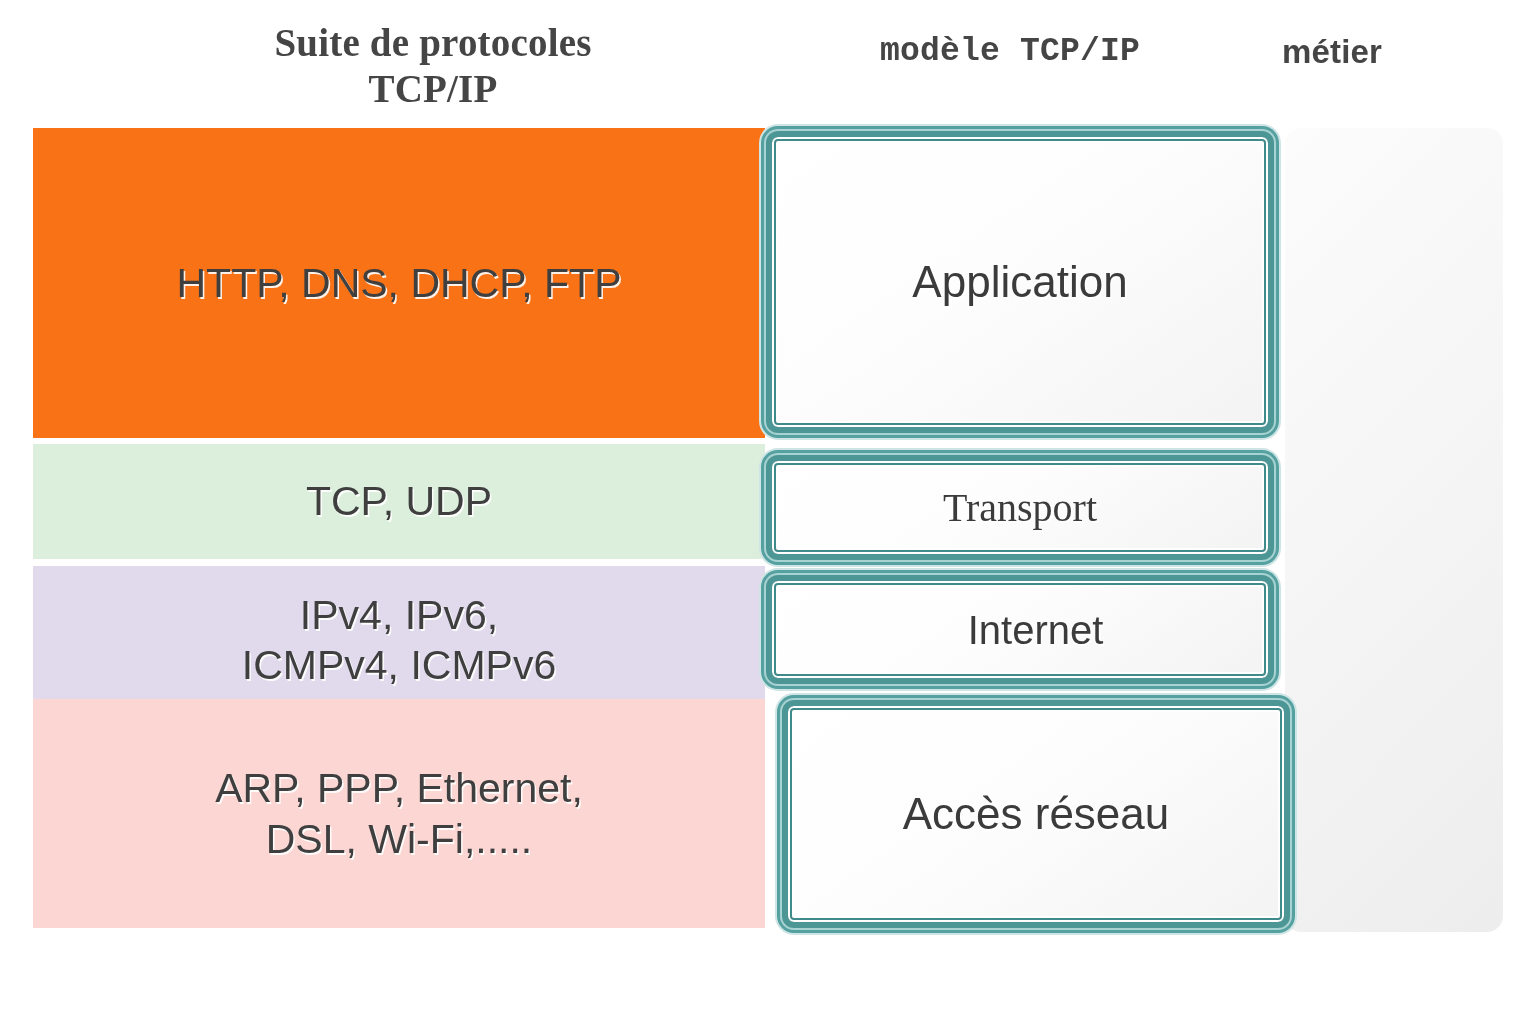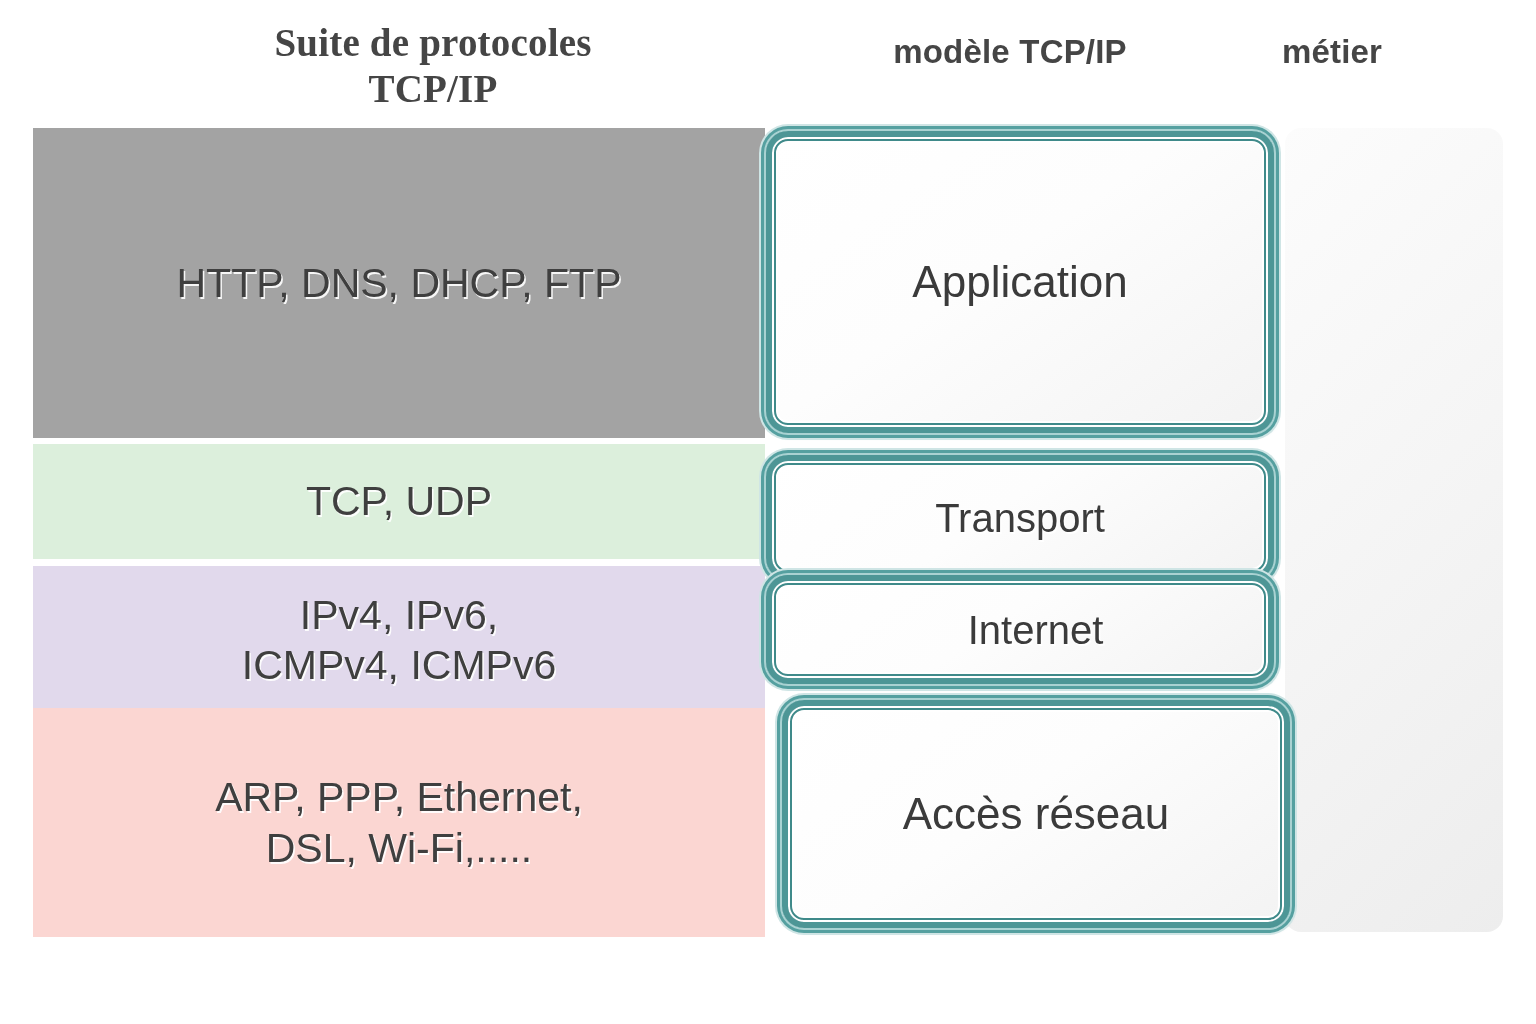--- a/index.html
+++ b/index.html
@@ -31,20 +31,21 @@
     top: 20px;
     width: 546px;
     font-size: 39px;
     font-family: Liberation Serif, serif;
   }
   #hdr-modele {
     left: 790px;
     top: 33px;
     width: 440px;
     font-size: 33px;
+    font-family: Liberation Mono, monospace;
   }
   #hdr-metier {
     left: 1220px;
     top: 33px;
     width: 224px;
     font-size: 33px;
   }
 
   
   .band {
@@ -54,45 +55,45 @@
     display: flex;
     align-items: center;
     justify-content: center;
     text-align: center;
     font-size: 41px;
     line-height: 1.22;
     color: #3f3f3f;
     text-shadow: 1.5px 1.5px 0 rgba(255,255,255,0.9);
     box-sizing: border-box;
   }
-  #band-application { top: 128px;  height: 310px; background: #a3a3a3; }
+  #band-application { top: 128px;  height: 310px; background: #f97316; }
   #band-transport   { top: 444px;  height: 115px; background: #dcefdc; }
   #band-internet    { top: 566px;  height: 148px; background: #e1d9ec; }
-  #band-acces       { top: 699px;  height: 229px; background: #fbd6d2; margin-top: 9px; }
+  #band-acces       { top: 699px;  height: 229px; background: #fbd6d2; }
 
   .band-text { white-space: pre-line; padding: 0 18px; }
 
   
   #metier-panel {
     position: absolute;
     left: 1285px;
     top: 128px;
     width: 218px;
     height: 804px;
     border-radius: 16px;
     background: linear-gradient(135deg,#fcfcfc 0%, #f4f4f4 55%, #ededed 100%);
   }
 
   
   .model-box {
     position: absolute;
     left: 766px;
     width: 508px;
     box-sizing: border-box;
-    border-radius: 22px;
+    border-radius: 12px;
     
     background:
       linear-gradient(145deg,#ffffff 0%,#fdfdfd 45%,#f3f3f3 100%);
     border: 6px solid #4d9696;
     box-shadow:
       0 0 0 2px #ffffff inset,
       0 0 0 4px #3f8a8a inset,
       0 0 0 6px #ffffff inset,
       0 0 0 2px #a9d2d2,
       0 0 0 5px #55a0a0,
@@ -103,21 +104,21 @@
     justify-content: center;
   }
   .model-label {
     font-size: 44px;
     color: #3b3b3b;
     text-shadow: 1.5px 1.5px 0 rgba(255,255,255,0.9);
     line-height: 1.1;
   }
 
   #box-application { top: 131px; height: 302px; }
-  #box-transport   { top: 455px; height: 125px; }
+  #box-transport   { top: 455px; height: 105px; font-family: Liberation Serif, serif; }
   #box-internet    { top: 575px; height: 109px; padding-left: 31px; }
   #box-acces       { top: 700px; height: 228px; margin-left: 16px; }
 
   #box-transport .model-label,
   #box-internet  .model-label { font-size: 40px; }
 </style>
 </head>
 <body>
 
 <div class="header" id="hdr-suite" style="white-space: pre-line;">Suite de protocoles

